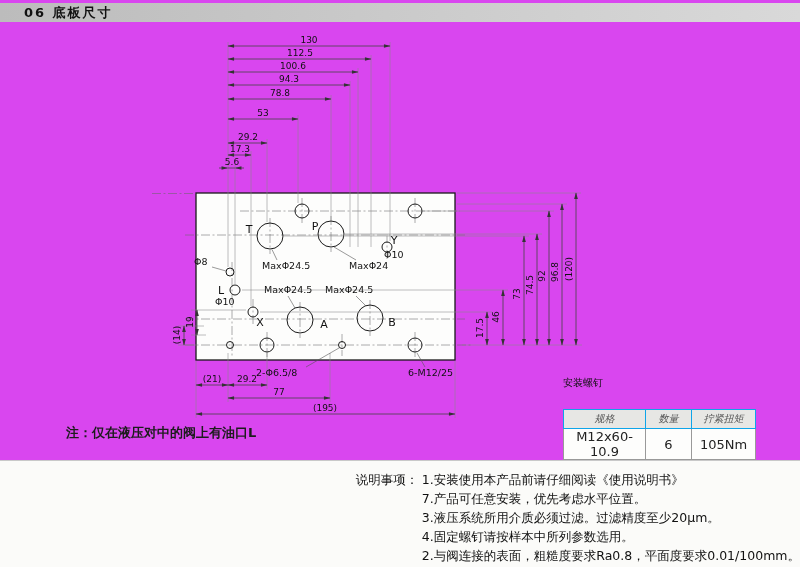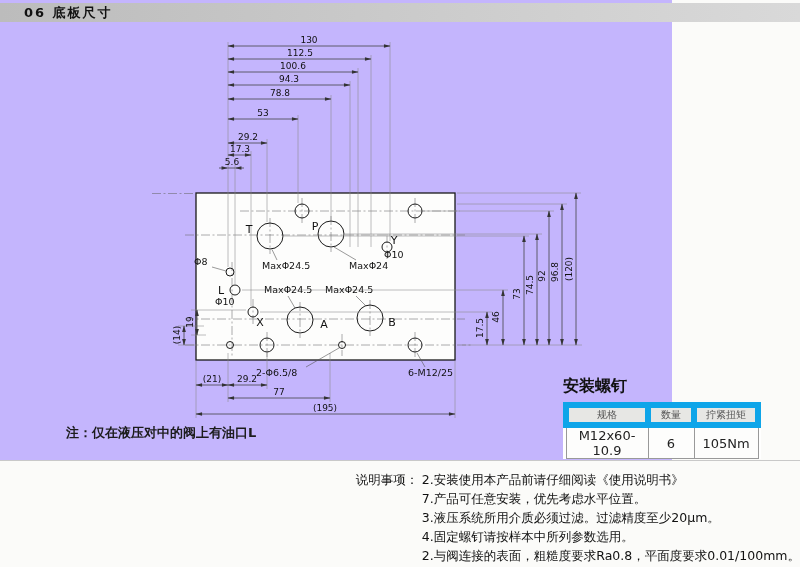--- a/index.html
+++ b/index.html
@@ -2,21 +2,21 @@
 <html><head>
 <meta charset="utf-8">
 <style>
   * { margin:0; padding:0; box-sizing:border-box; }
   html,body { overflow:hidden; }
   body {
     width:800px; height:567px;
     background:#fbfbf9;
     font-family:"DejaVu Sans", sans-serif;
   }
-  .page { position:relative; width:672px; height:567px; background:#c4b5fd; }
+  .page { position:relative; width:800px; height:567px; background:#d946ef; }
 
   
   .header {
     position:absolute; top:3px; left:0; width:800px; height:19px;
     background:linear-gradient(to right,#bcbcbc,#d9d9d9);
     display:flex; align-items:center;
   }
   .header-title {
     font-size:13px; font-weight:bold; color:#111;
     padding-left:24px; letter-spacing:2px;
@@ -39,25 +39,25 @@
   .an { font-size:9.5px; }
 
   
   .note {
     position:absolute; left:66px; top:402px;
     font-size:13px; font-weight:bold; color:#1c1c1c;text-align:right;
   }
 
   
   .screw-block { position:absolute; left:563px; top:354px; width:192px; }
-  .screw-title { font-size:16px; font-weight:bold; color:#111; margin-bottom:5px; }
+  .screw-title { font-size:10px; font-weight:normal; color:#111; margin-bottom:19px; }
   table.screw { width:192px; border-collapse:collapse; background:#fff; table-layout:fixed; }
   table.screw th {
-    background:#e7e7e4; color:#555; font-weight:normal; 
-    font-size:10px; border:6px solid #0ea5e9; height:19px;
+    background:#e7e7e4; color:#555; font-weight:normal; font-style:italic;
+    font-size:10px; border:1px solid #0ea5e9; height:19px;
   }
   table.screw td {
     font-size:13px; color:#222; border:1px solid #999;
     height:21px; text-align:center; background:#fdfdfc;
   }
   .c1 { width:82px; } .c2 { width:46px; } .c3 { width:64px; }
 
   
   .instructions {
     position:absolute; top:460px; left:0; width:800px; height:107px;
@@ -265,21 +265,21 @@
             <td>105Nm</td>
           </tr>
         </tbody>
       </table>
     </div>
   </div>
 
   <div class="instructions">
     <div class="instr-label">说明事项：</div>
     <div class="instr-items">
-      <div class="instr-item">2.安装使用本产品前请仔细阅读《使用说明书》</div>
+      <div class="instr-item">1.安装使用本产品前请仔细阅读《使用说明书》</div>
       <div class="instr-item">7.产品可任意安装，优先考虑水平位置。</div>
       <div class="instr-item">3.液压系统所用介质必须过滤。过滤精度至少20μm。</div>
       <div class="instr-item">4.固定螺钉请按样本中所列参数选用。</div>
       <div class="instr-item">2.与阀连接的表面，粗糙度要求Ra0.8，平面度要求0.01/100mm。</div>
     </div>
   </div>
 
 </div>
 
 </body></html>

